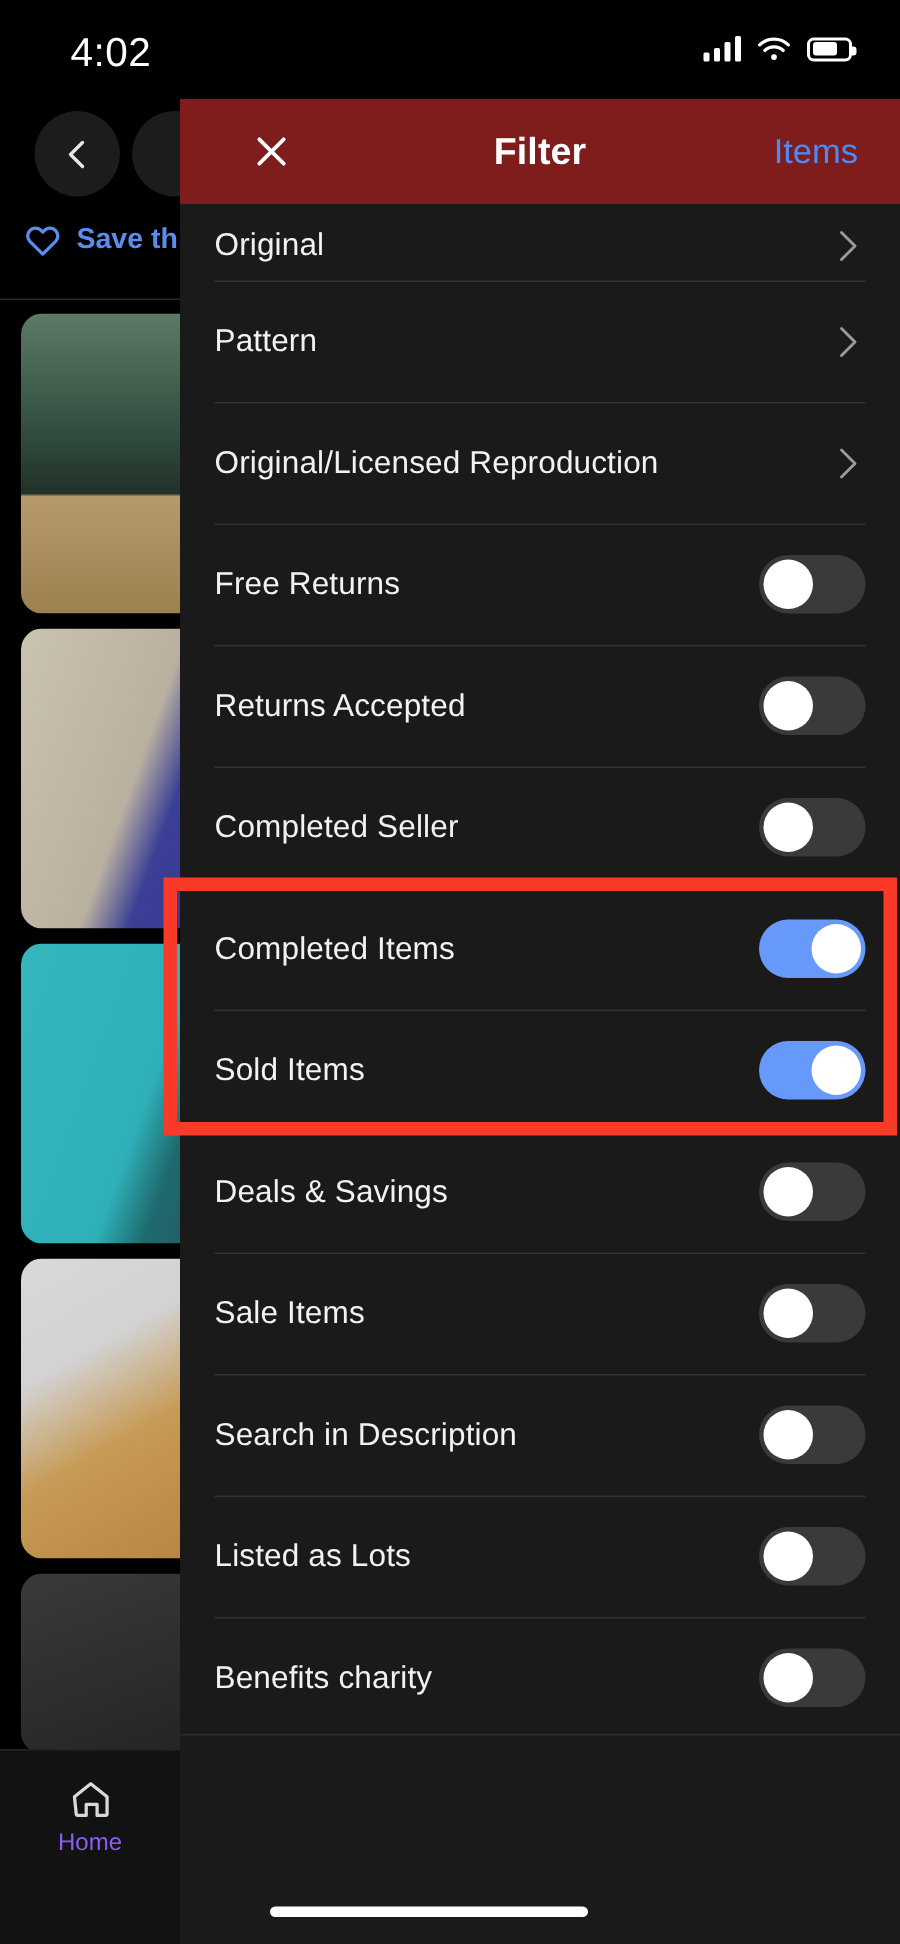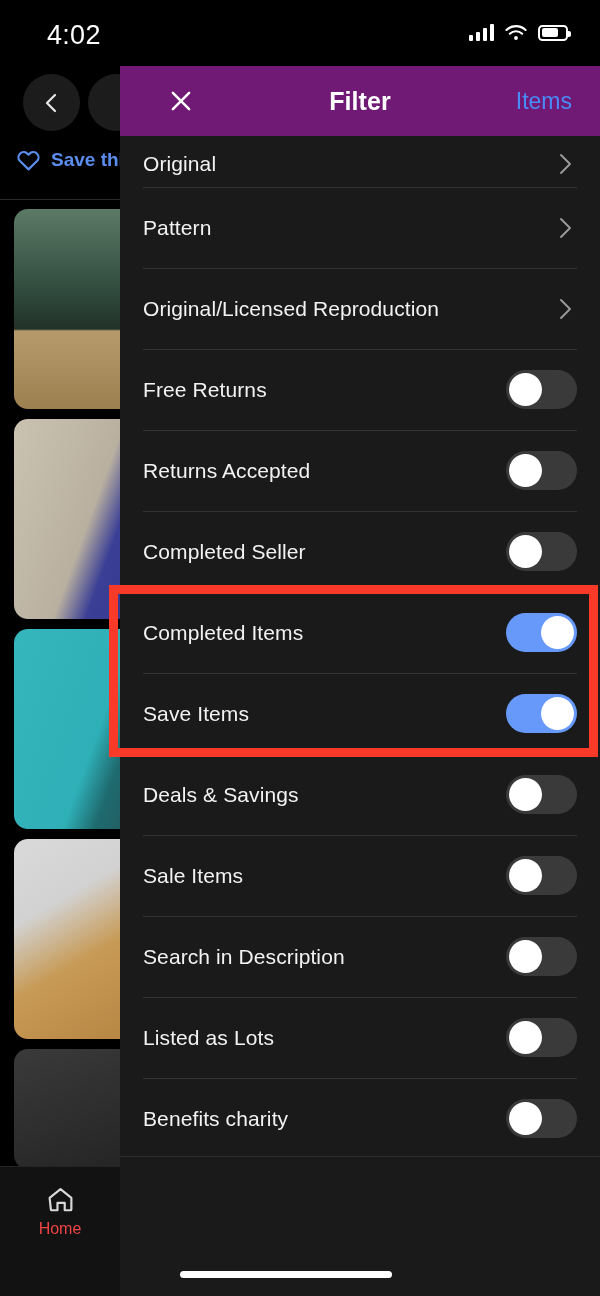--- a/index.html
+++ b/index.html
@@ -91,21 +91,21 @@
   
   #filter-modal {
     position: absolute; left: 120px; top: 66px;
     width: 480px; height: 1230px;
     background: #1a1a1a;
     z-index: 20;
     overflow: hidden;
   }
   #filter-header {
     position: relative;
-    height: 70px; background: #701a75;
+    height: 70px; background: #7f1d1d;
     display: flex; align-items: center;
   }
   #close-btn {
     position:absolute; left: 44px; top: 50%; transform: translateY(-50%);
     width: 34px; height: 34px;
     display:flex; align-items:center; justify-content:center;
     cursor: pointer;
   }
   #close-btn svg { width: 26px; height: 26px; }
   #filter-title {
@@ -188,21 +188,21 @@
     width: 120px; height: 130px;
     background: #121212;
     z-index: 10;
     border-top: 1px solid #242424;
   }
   #tab-home {
     position:absolute; left: 0; top: 18px; width: 120px;
     display:flex; flex-direction: column; align-items:center; gap: 6px;
   }
   #tab-home svg { width: 29px; height: 29px; }
-  #tab-home-label { color:#ef4444; font-size: 16px; }
+  #tab-home-label { color:#8b5cf6; font-size: 16px; }
 
   
   #highlight-box {
     position:absolute;
     left: 109px; top: 585px;
     width: 489px; height: 172px;
     border: 9px solid #f93a28;
     z-index: 60;
     pointer-events: none;
   }
@@ -317,21 +317,21 @@
       </div>
 
       <div class="filter-row">
         <span class="row-label">Completed Items</span>
         <div class="toggle on">
             <span class="knob"></span>
           </div>
       </div>
 
       <div class="filter-row">
-        <span class="row-label">Save Items</span>
+        <span class="row-label">Sold Items</span>
         <div class="toggle on">
             <span class="knob"></span>
           </div>
       </div>
 
       <div class="filter-row">
         <span class="row-label">Deals &amp; Savings</span>
         <div class="toggle">
             <span class="knob"></span>
           </div>

